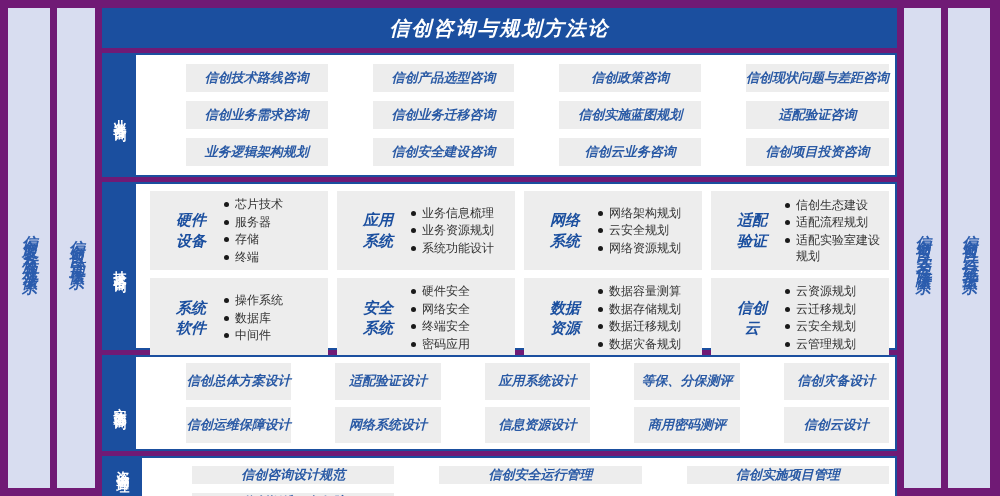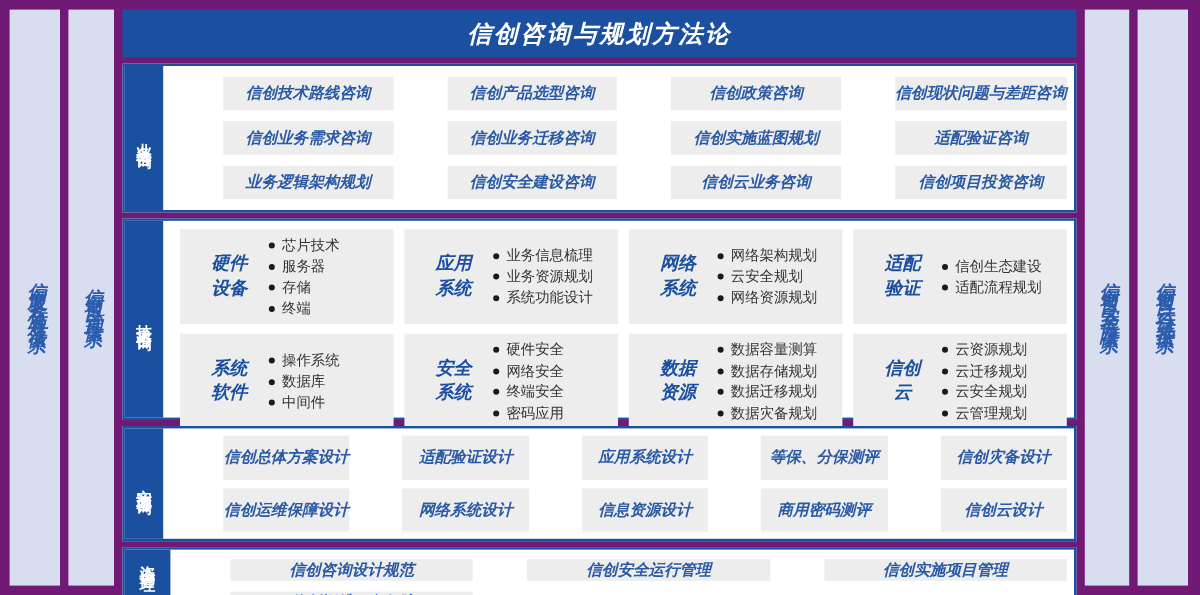--- a/index.html
+++ b/index.html
@@ -248,20 +248,24 @@
 验证</div>
           <div class="bullets">
             <div class="bullet">
                 <span class="dot"></span>
                 <span class="btext">信创生态建设</span>
               </div>
             <div class="bullet">
                 <span class="dot"></span>
                 <span class="btext">适配流程规划</span>
               </div>
+            <div class="bullet">
+                <span class="dot"></span>
+                <span class="btext">适配实验室建设规划</span>
+              </div>
           </div>
         </div>
 
         <div class="card">
           <div class="card-title">系统
 软件</div>
           <div class="bullets">
             <div class="bullet">
                 <span class="dot"></span>
                 <span class="btext">操作系统</span>

